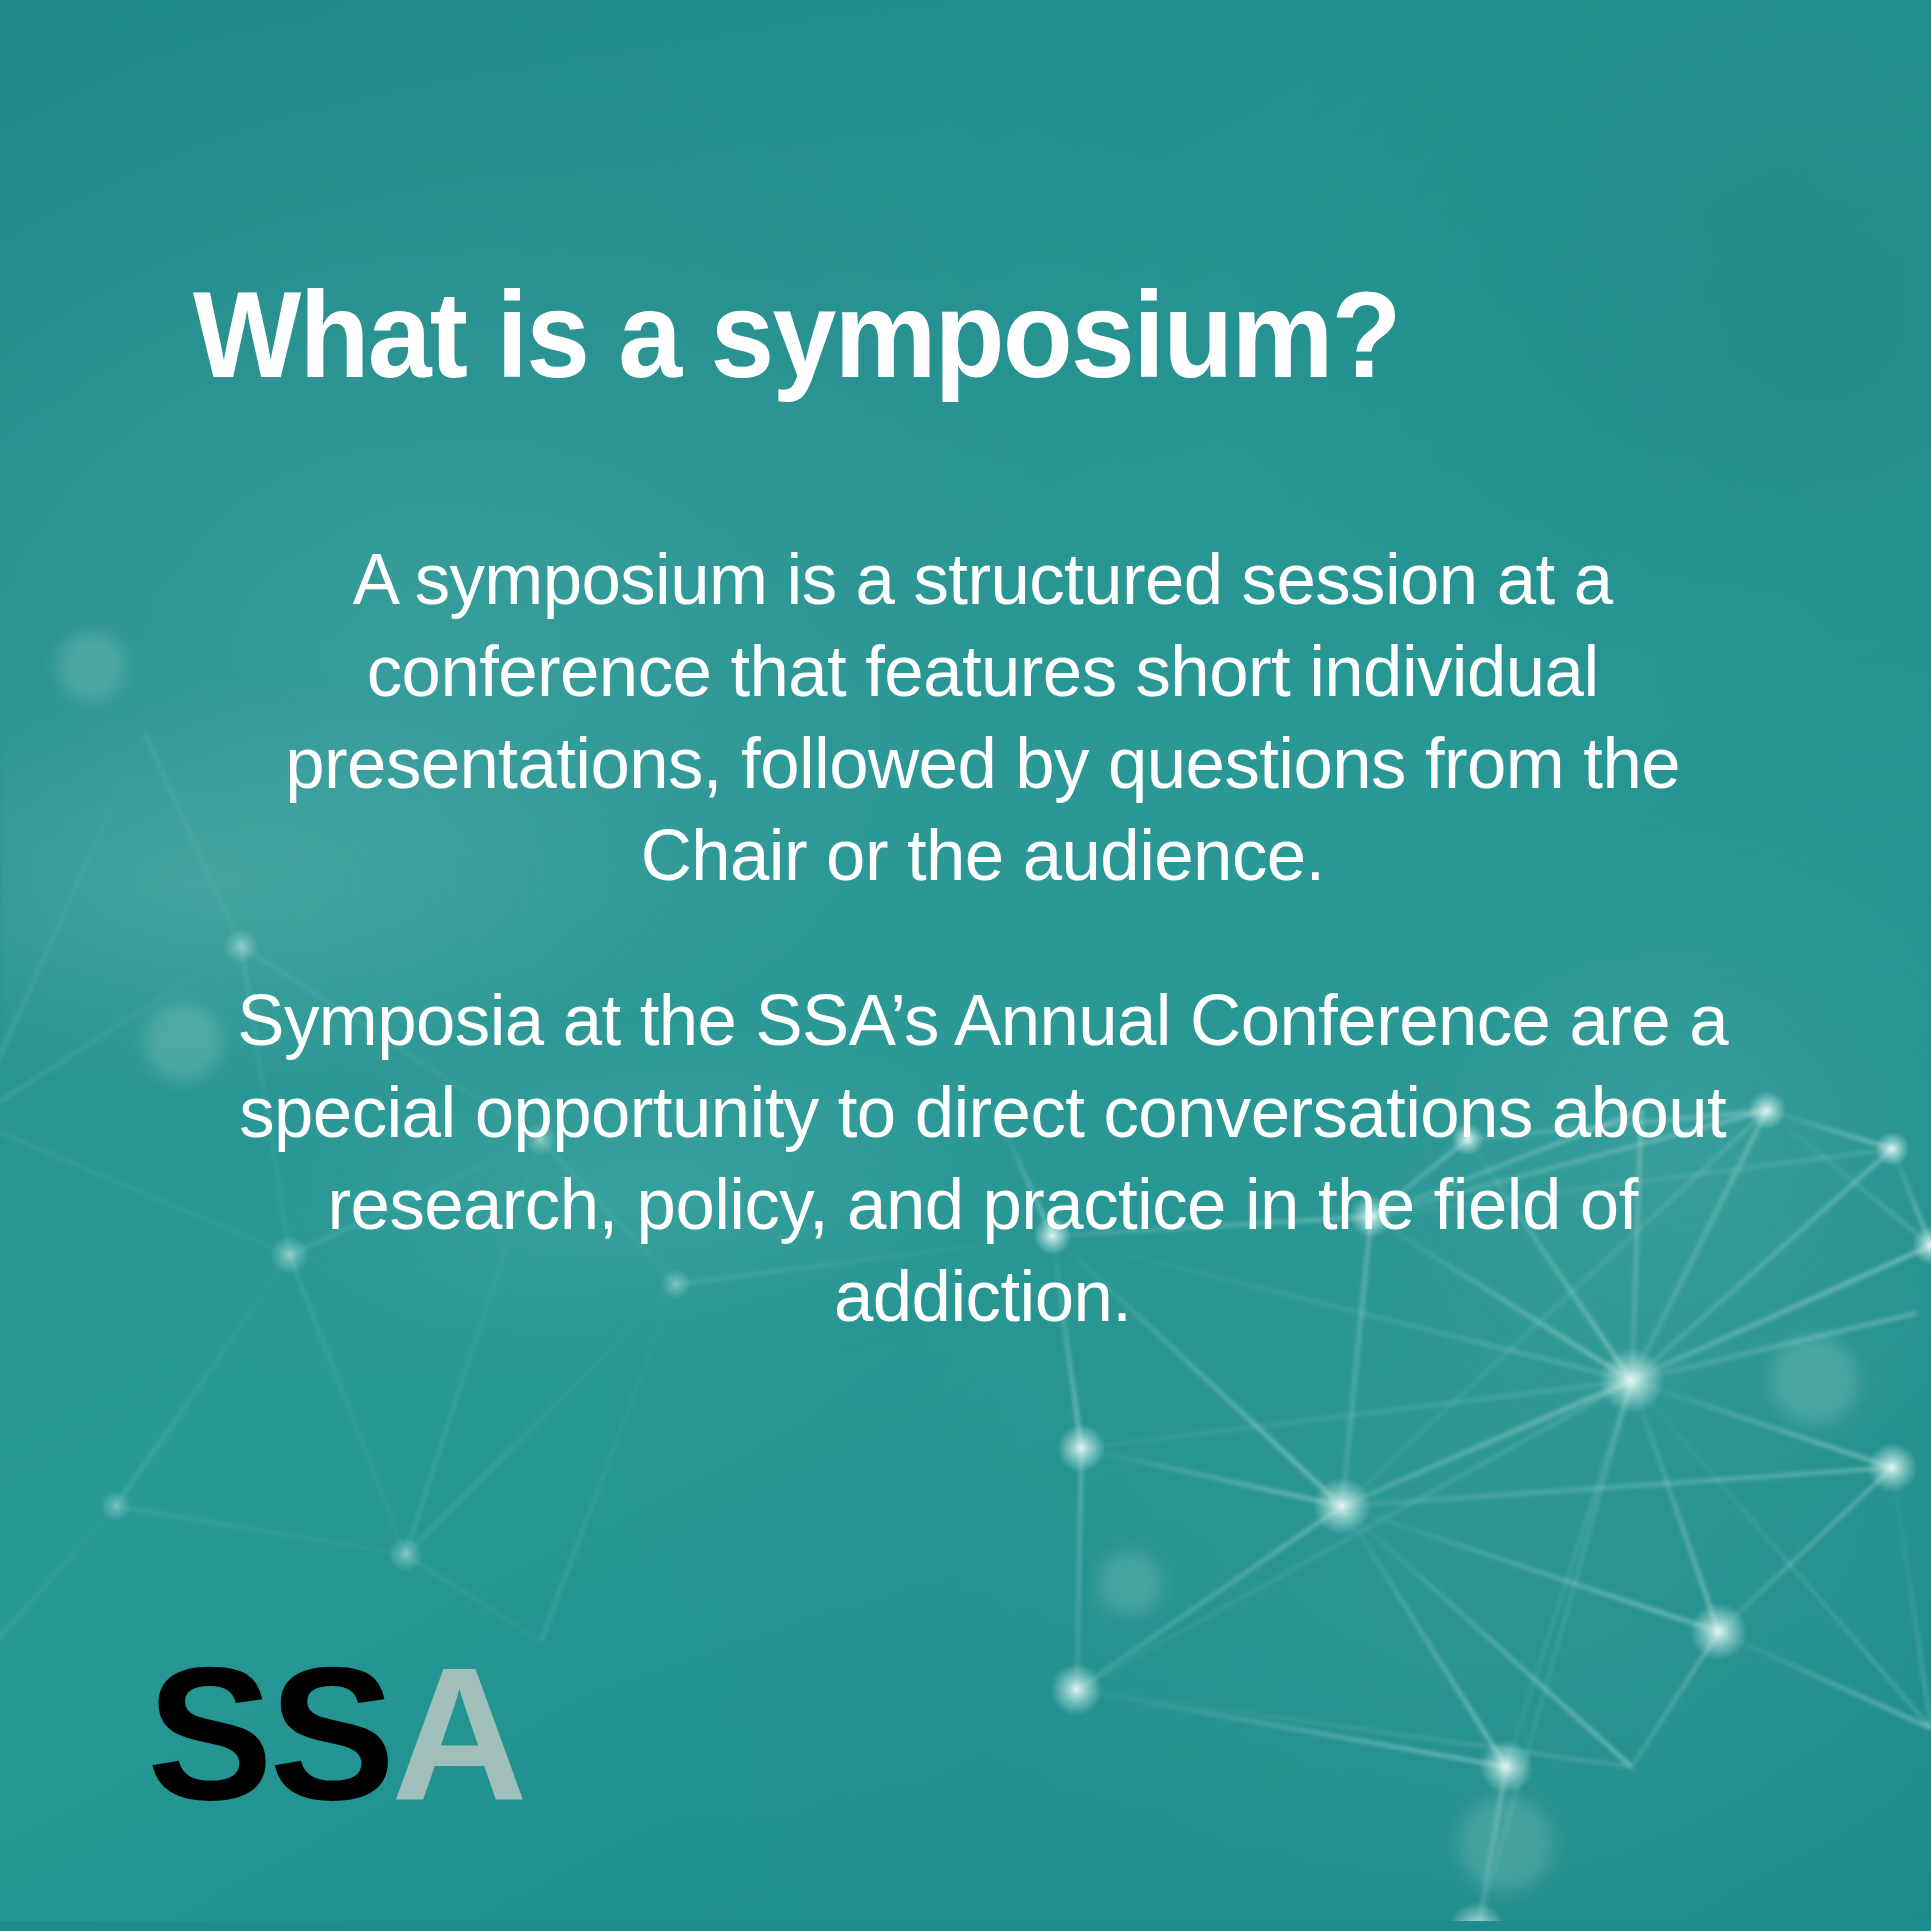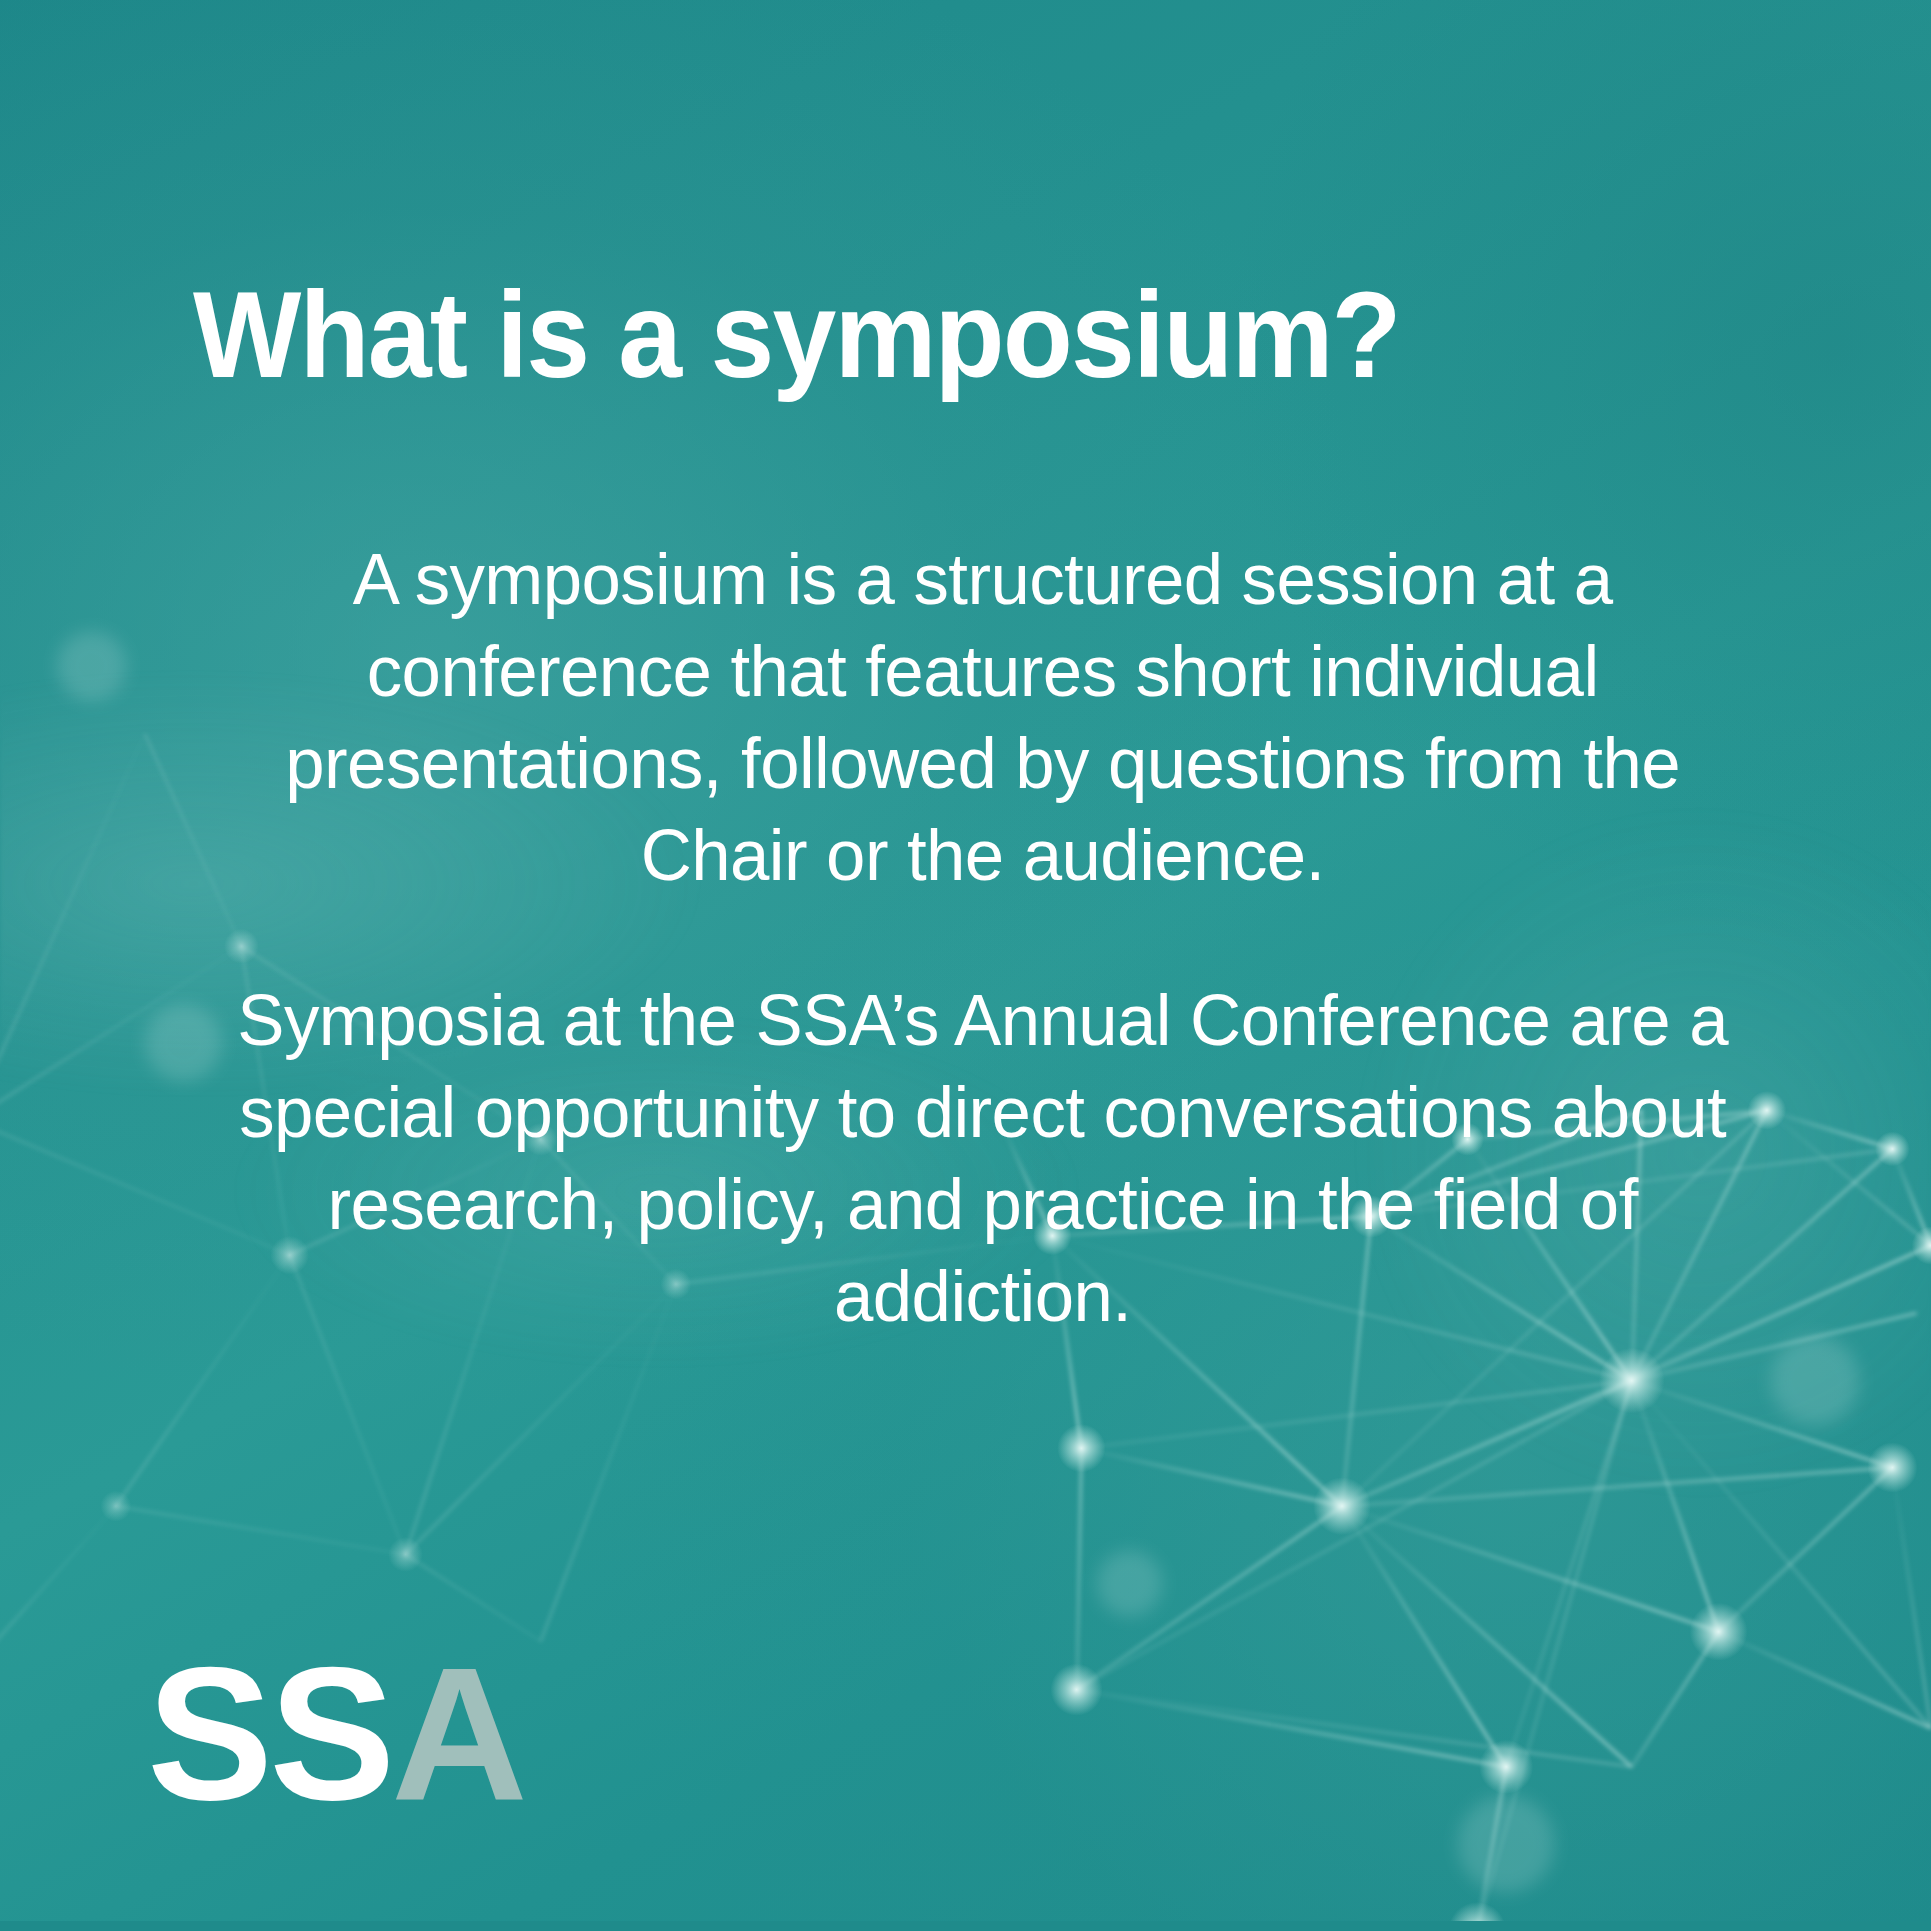--- a/index.html
+++ b/index.html
@@ -113,21 +113,21 @@
     left: 147px;
     top: 1639px;
     display: flex;
     align-items: flex-start;
     font-size: 189px;
     font-weight: 700;
     line-height: 1;
     letter-spacing: -3.9px;
   }
 
-  .logo-ss { color: #ffffff; }
+  .logo-ss { color: #000000; }
   .logo-a  { color: #a0bfbb; }
 </style>
 </head>
 <body>
 
 <div id="card">
 
   <div class="bg-base"></div>
   <div class="bg-haze"></div>
 

